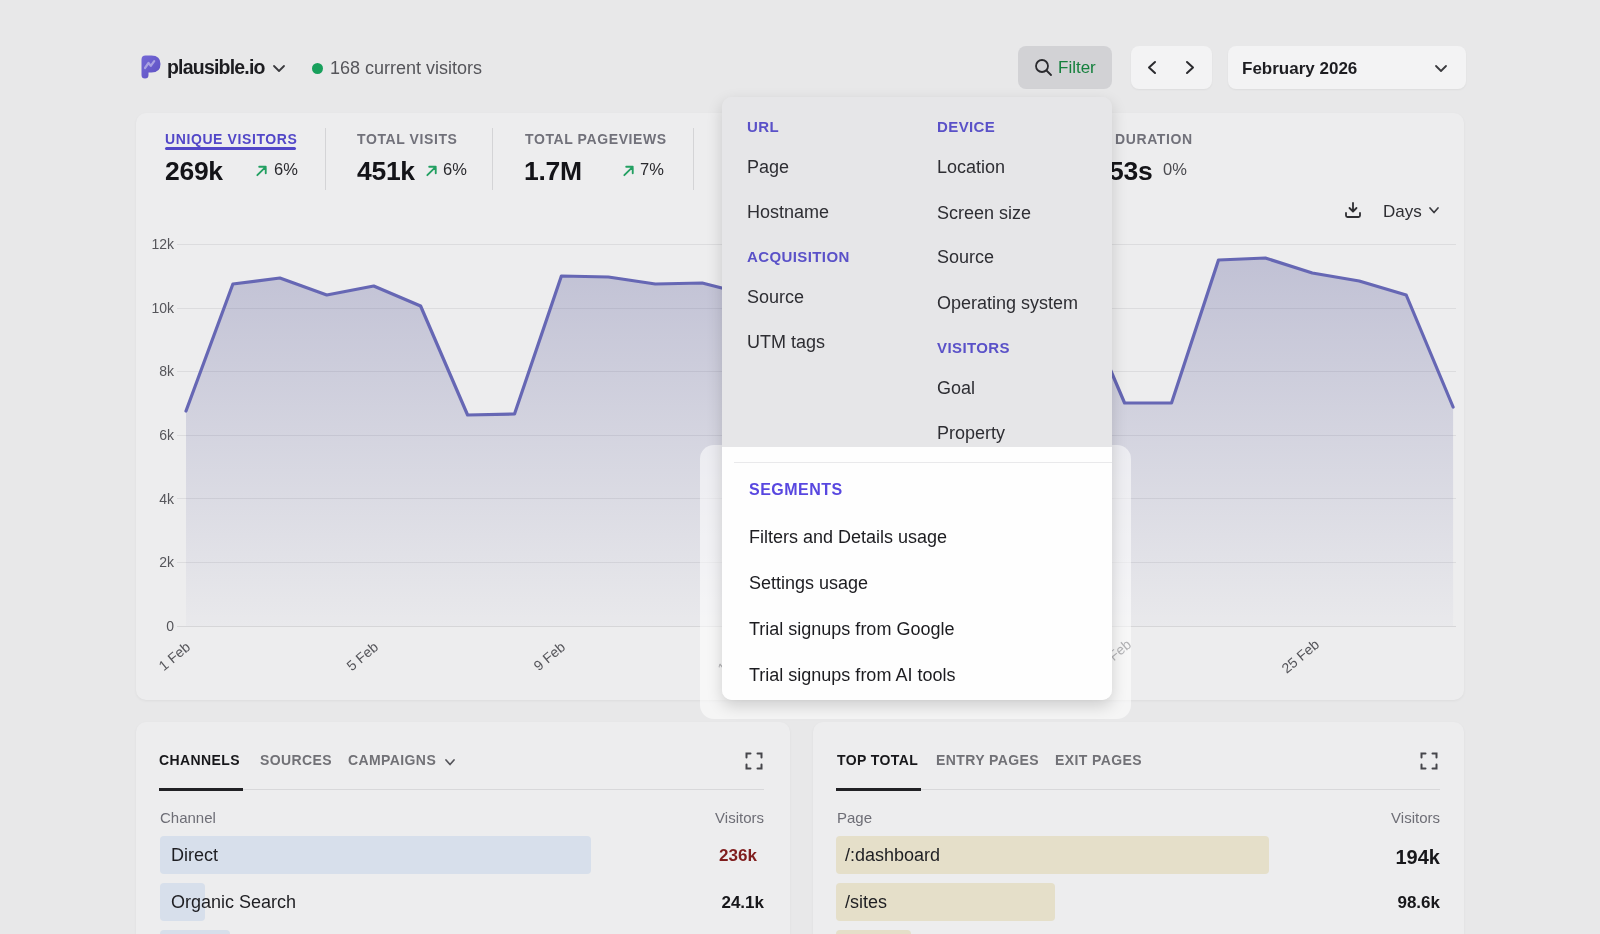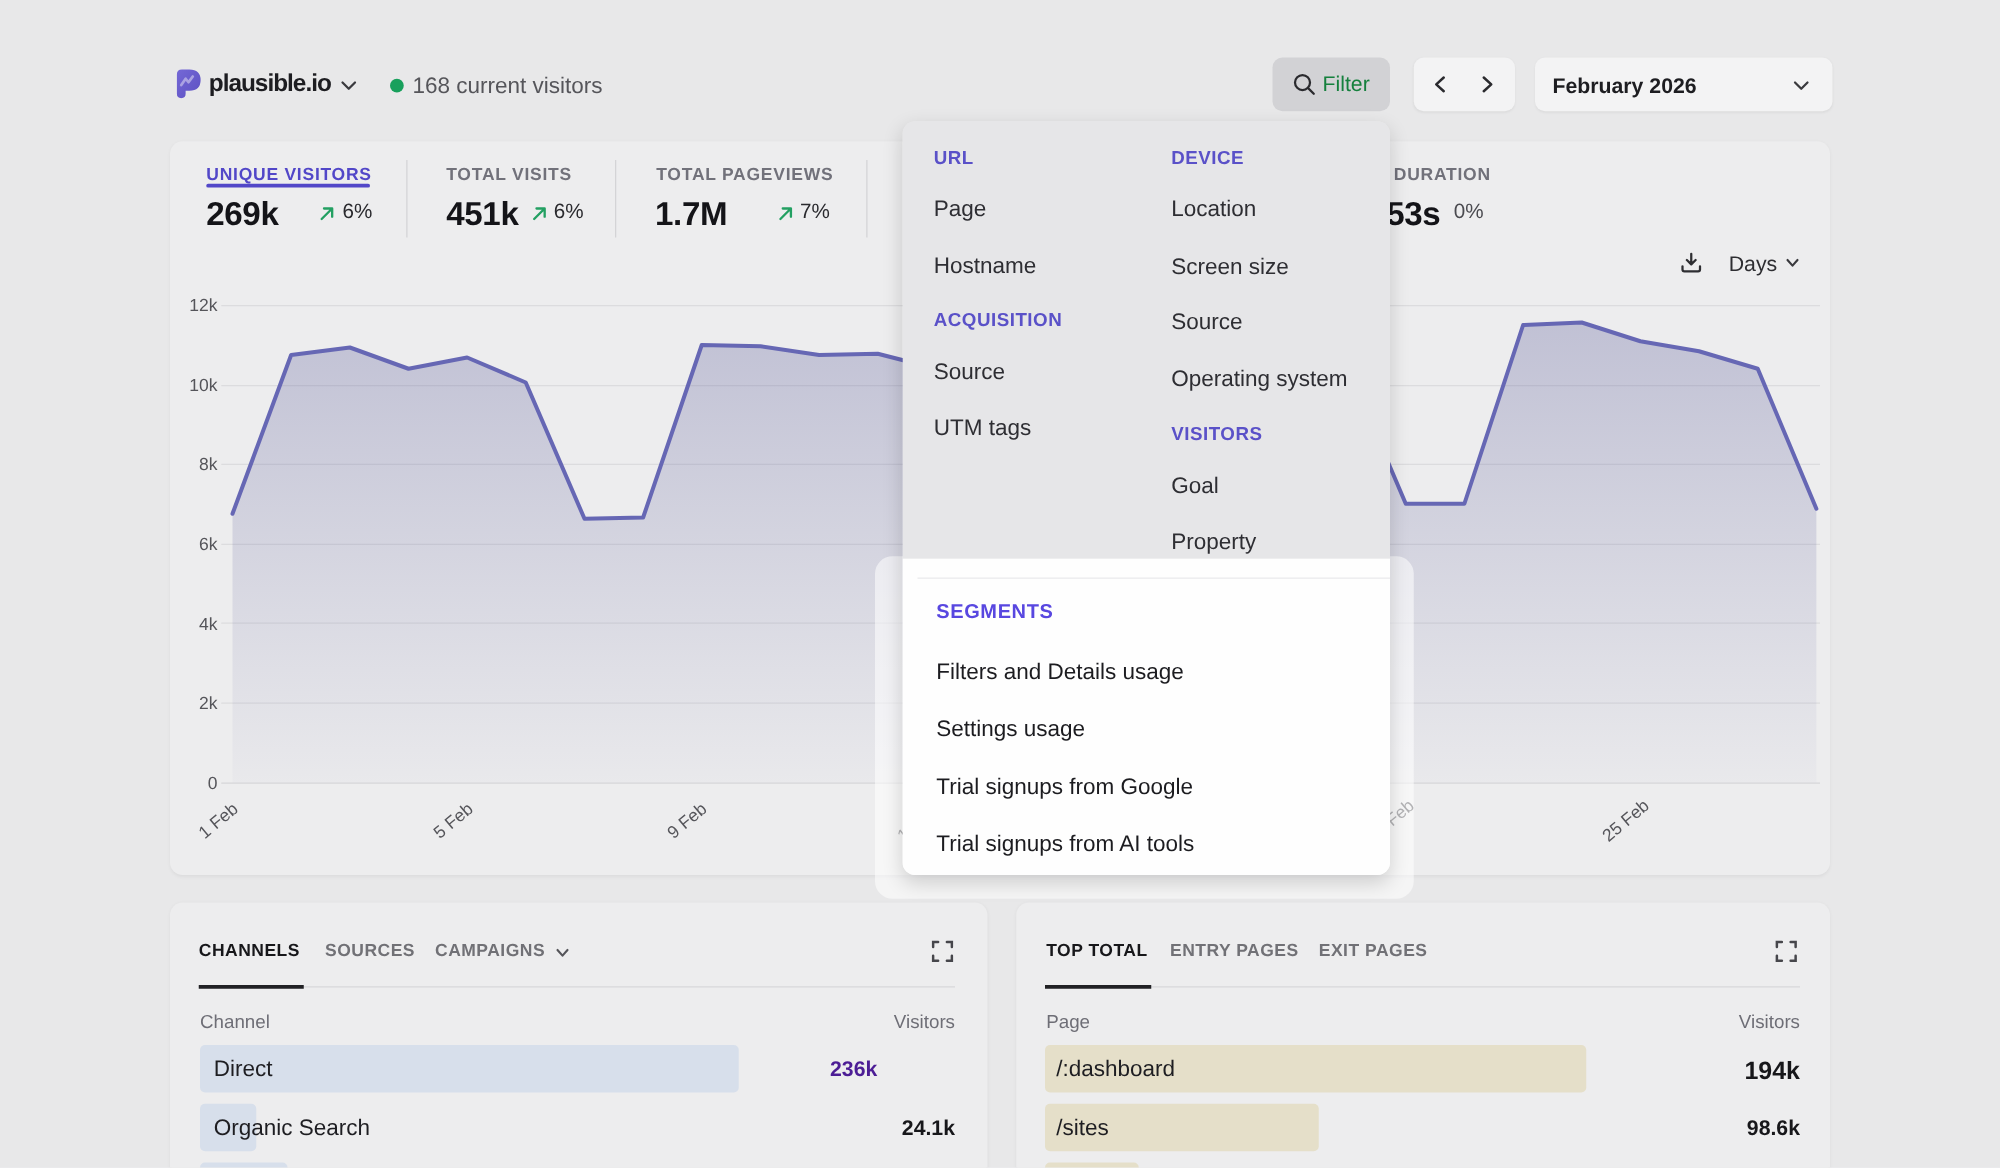--- a/index.html
+++ b/index.html
@@ -141,21 +141,21 @@
 <svg class="abs" style="left:745px;top:752px" width="18" height="18" viewBox="0 0 18 18" stroke="#46464b" stroke-width="2" fill="none" stroke-linecap="round">
   <path d="M1.5 5.5 L1.5 1.5 L5.5 1.5 M12.5 1.5 L16.5 1.5 L16.5 5.5 M16.5 12.5 L16.5 16.5 L12.5 16.5 M5.5 16.5 L1.5 16.5 L1.5 12.5"></path>
 </svg>
 <div class="abs" style="left:159px;top:789px;width:605px;height:1px;background:#d8d8da"></div>
 <div class="abs" style="left:159px;top:788px;width:84px;height:3px;background:#212124"></div>
 <div class="abs" style="left:160px;top:809px;font-size:15px;color:#6e6e76">Channel</div>
 <div class="abs" style="left:664px;top:809px;width:100px;font-size:15px;color:#6e6e76;text-align:right">Visitors</div>
 
 <div class="abs" style="left:160px;top:836px;width:431px;height:38px;background:#d7dfeb;border-radius:4px"></div>
 <div class="abs" style="left:171px;top:845px;font-size:18px;color:#1e1e22">Direct</div>
-<div class="abs" style="left:664px;top:846px;width:100px;font-size:17px;font-weight:600;color:#4c1d95;text-align:left">236k</div>
+<div class="abs" style="left:688px;top:846px;width:100px;font-size:17px;font-weight:600;color:#7f1d1d;text-align:center">236k</div>
 
 <div class="abs" style="left:160px;top:883px;width:45px;height:38px;background:#d7dfeb;border-radius:4px"></div>
 <div class="abs" style="left:171px;top:892px;font-size:18px;color:#1e1e22">Organic Search</div>
 <div class="abs" style="left:664px;top:893px;width:100px;font-size:17px;font-weight:600;color:#17171a;text-align:right">24.1k</div>
 
 <div class="abs" style="left:160px;top:930px;width:70px;height:38px;background:#d7dfeb;border-radius:4px"></div>
 
 <div class="card" style="left:813px;top:722px;width:651px;height:260px"></div>
 <div class="abs" style="left:837px;top:751.5px;font-size:14px;font-weight:bold;letter-spacing:0.4px;color:#17171a">TOP TOTAL</div>
 <div class="abs" style="left:936px;top:751.5px;font-size:14px;font-weight:bold;letter-spacing:0.4px;color:#717176">ENTRY PAGES</div>

